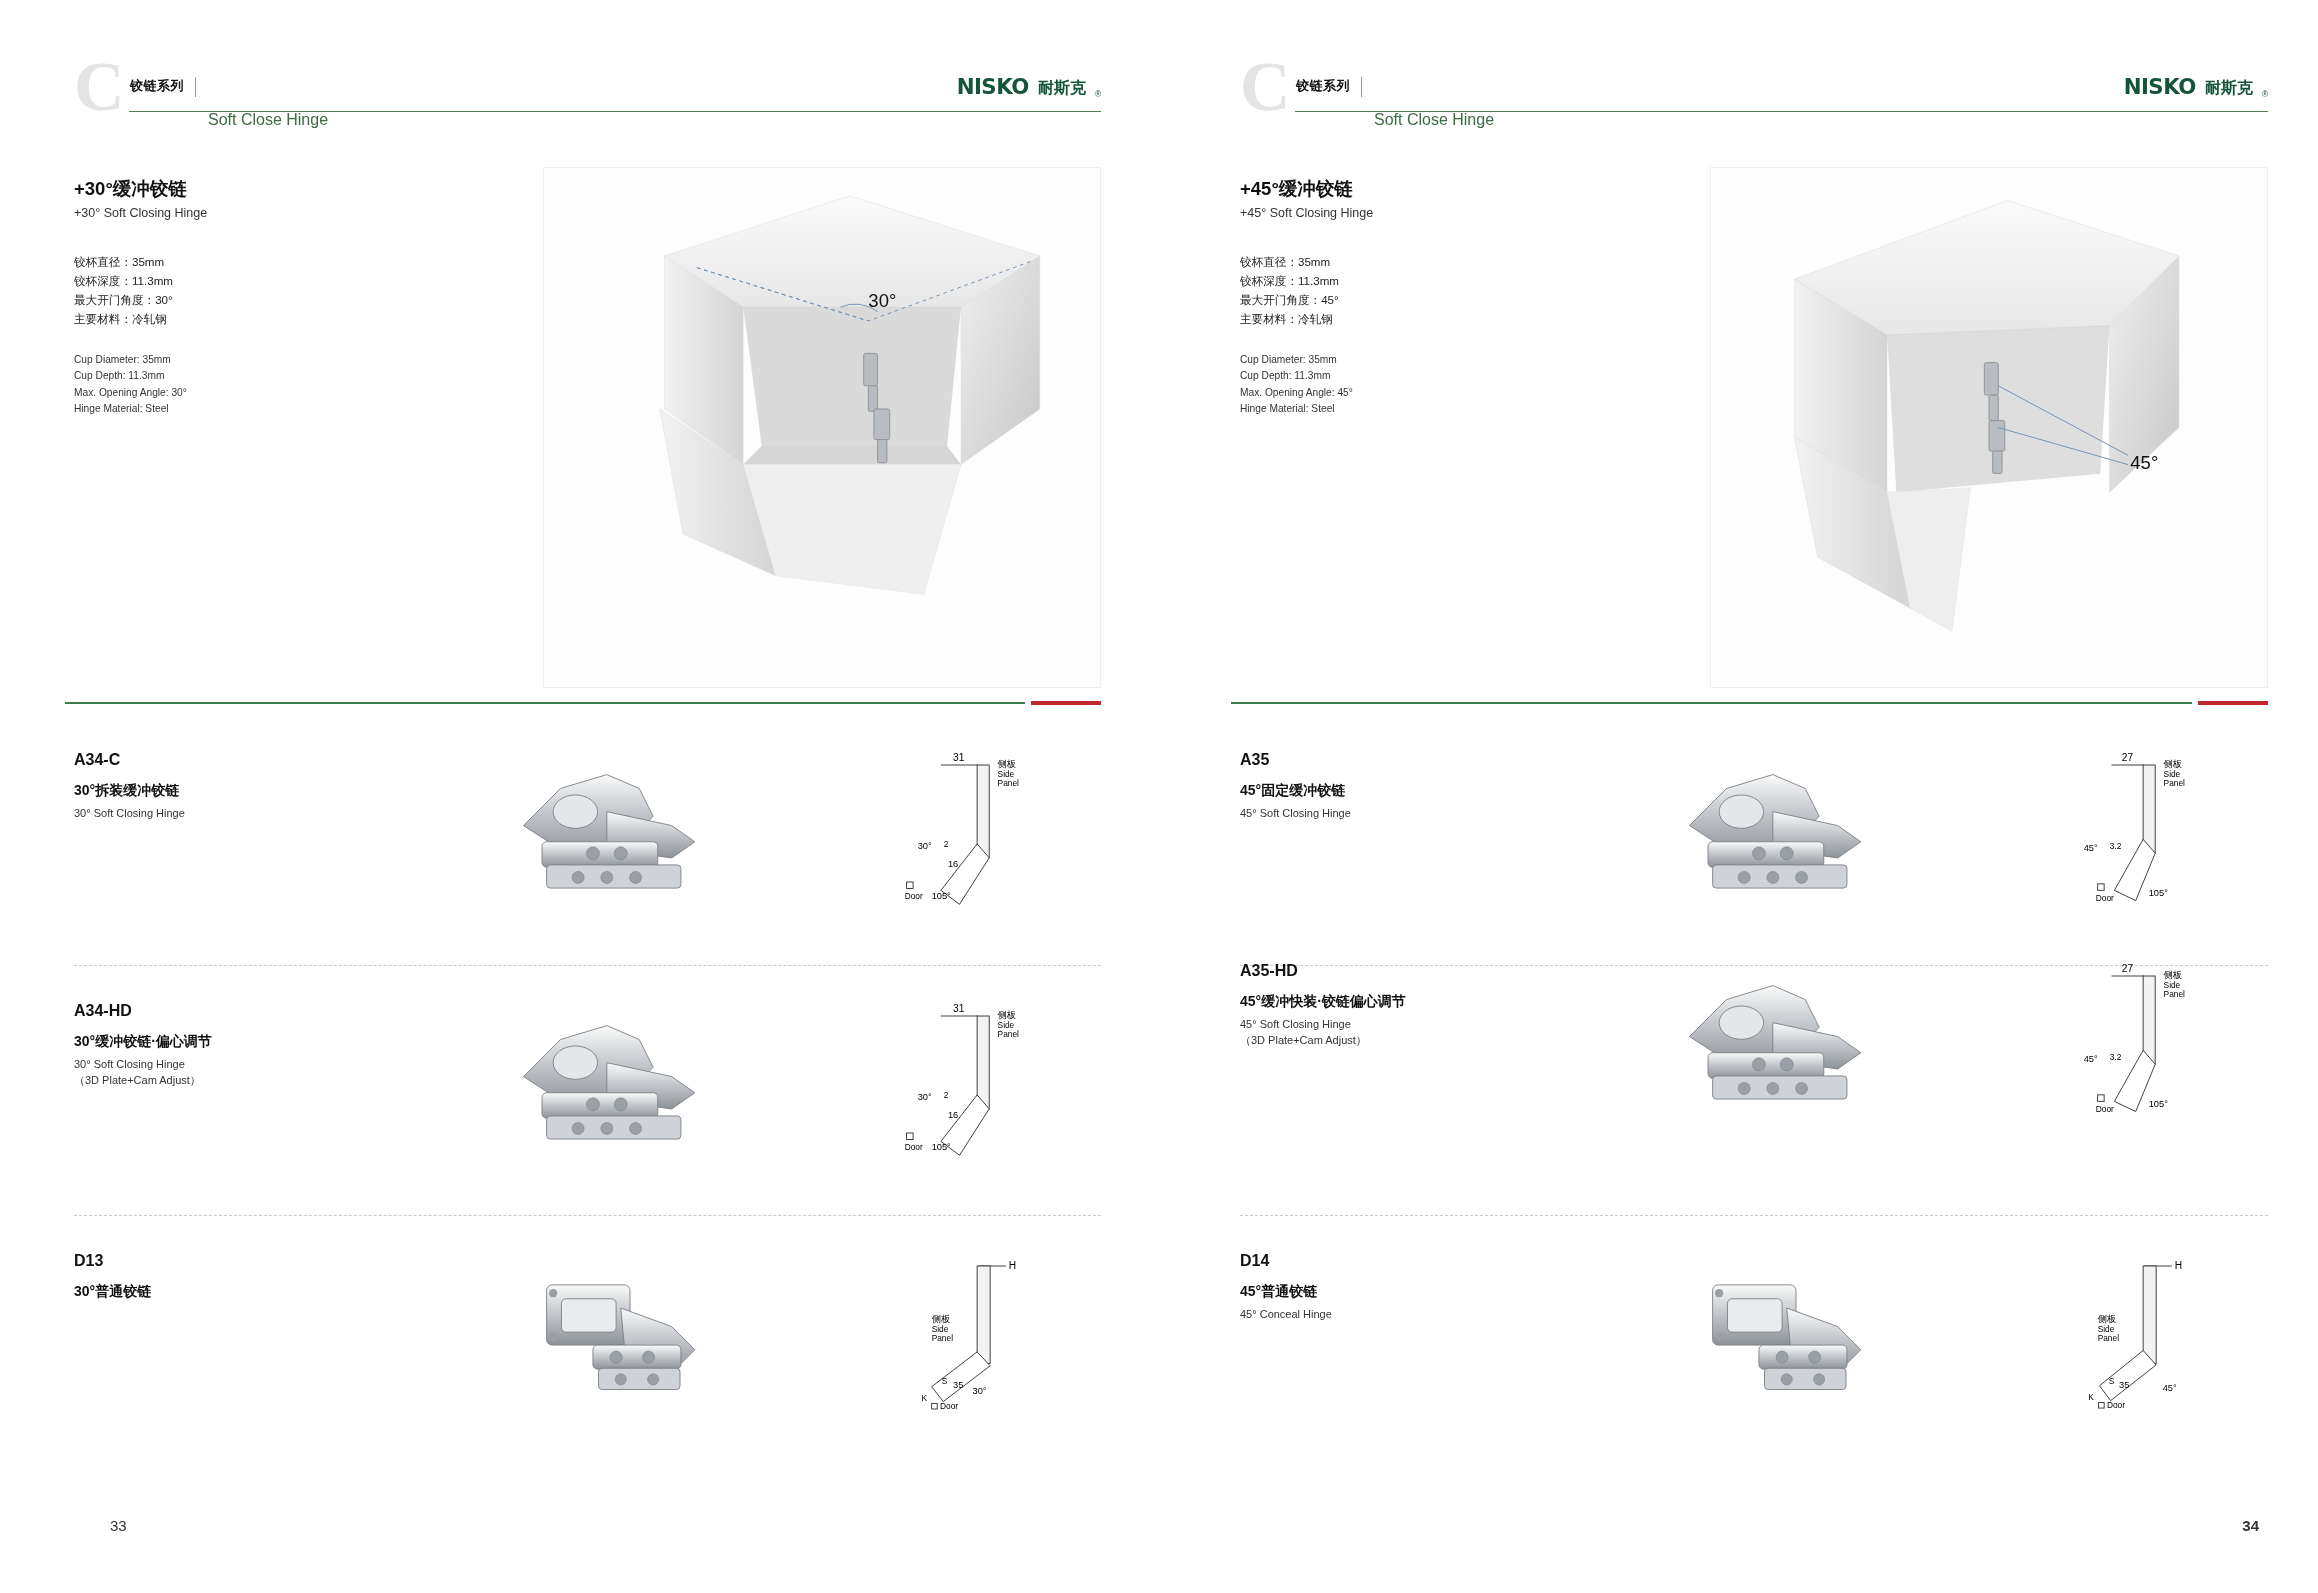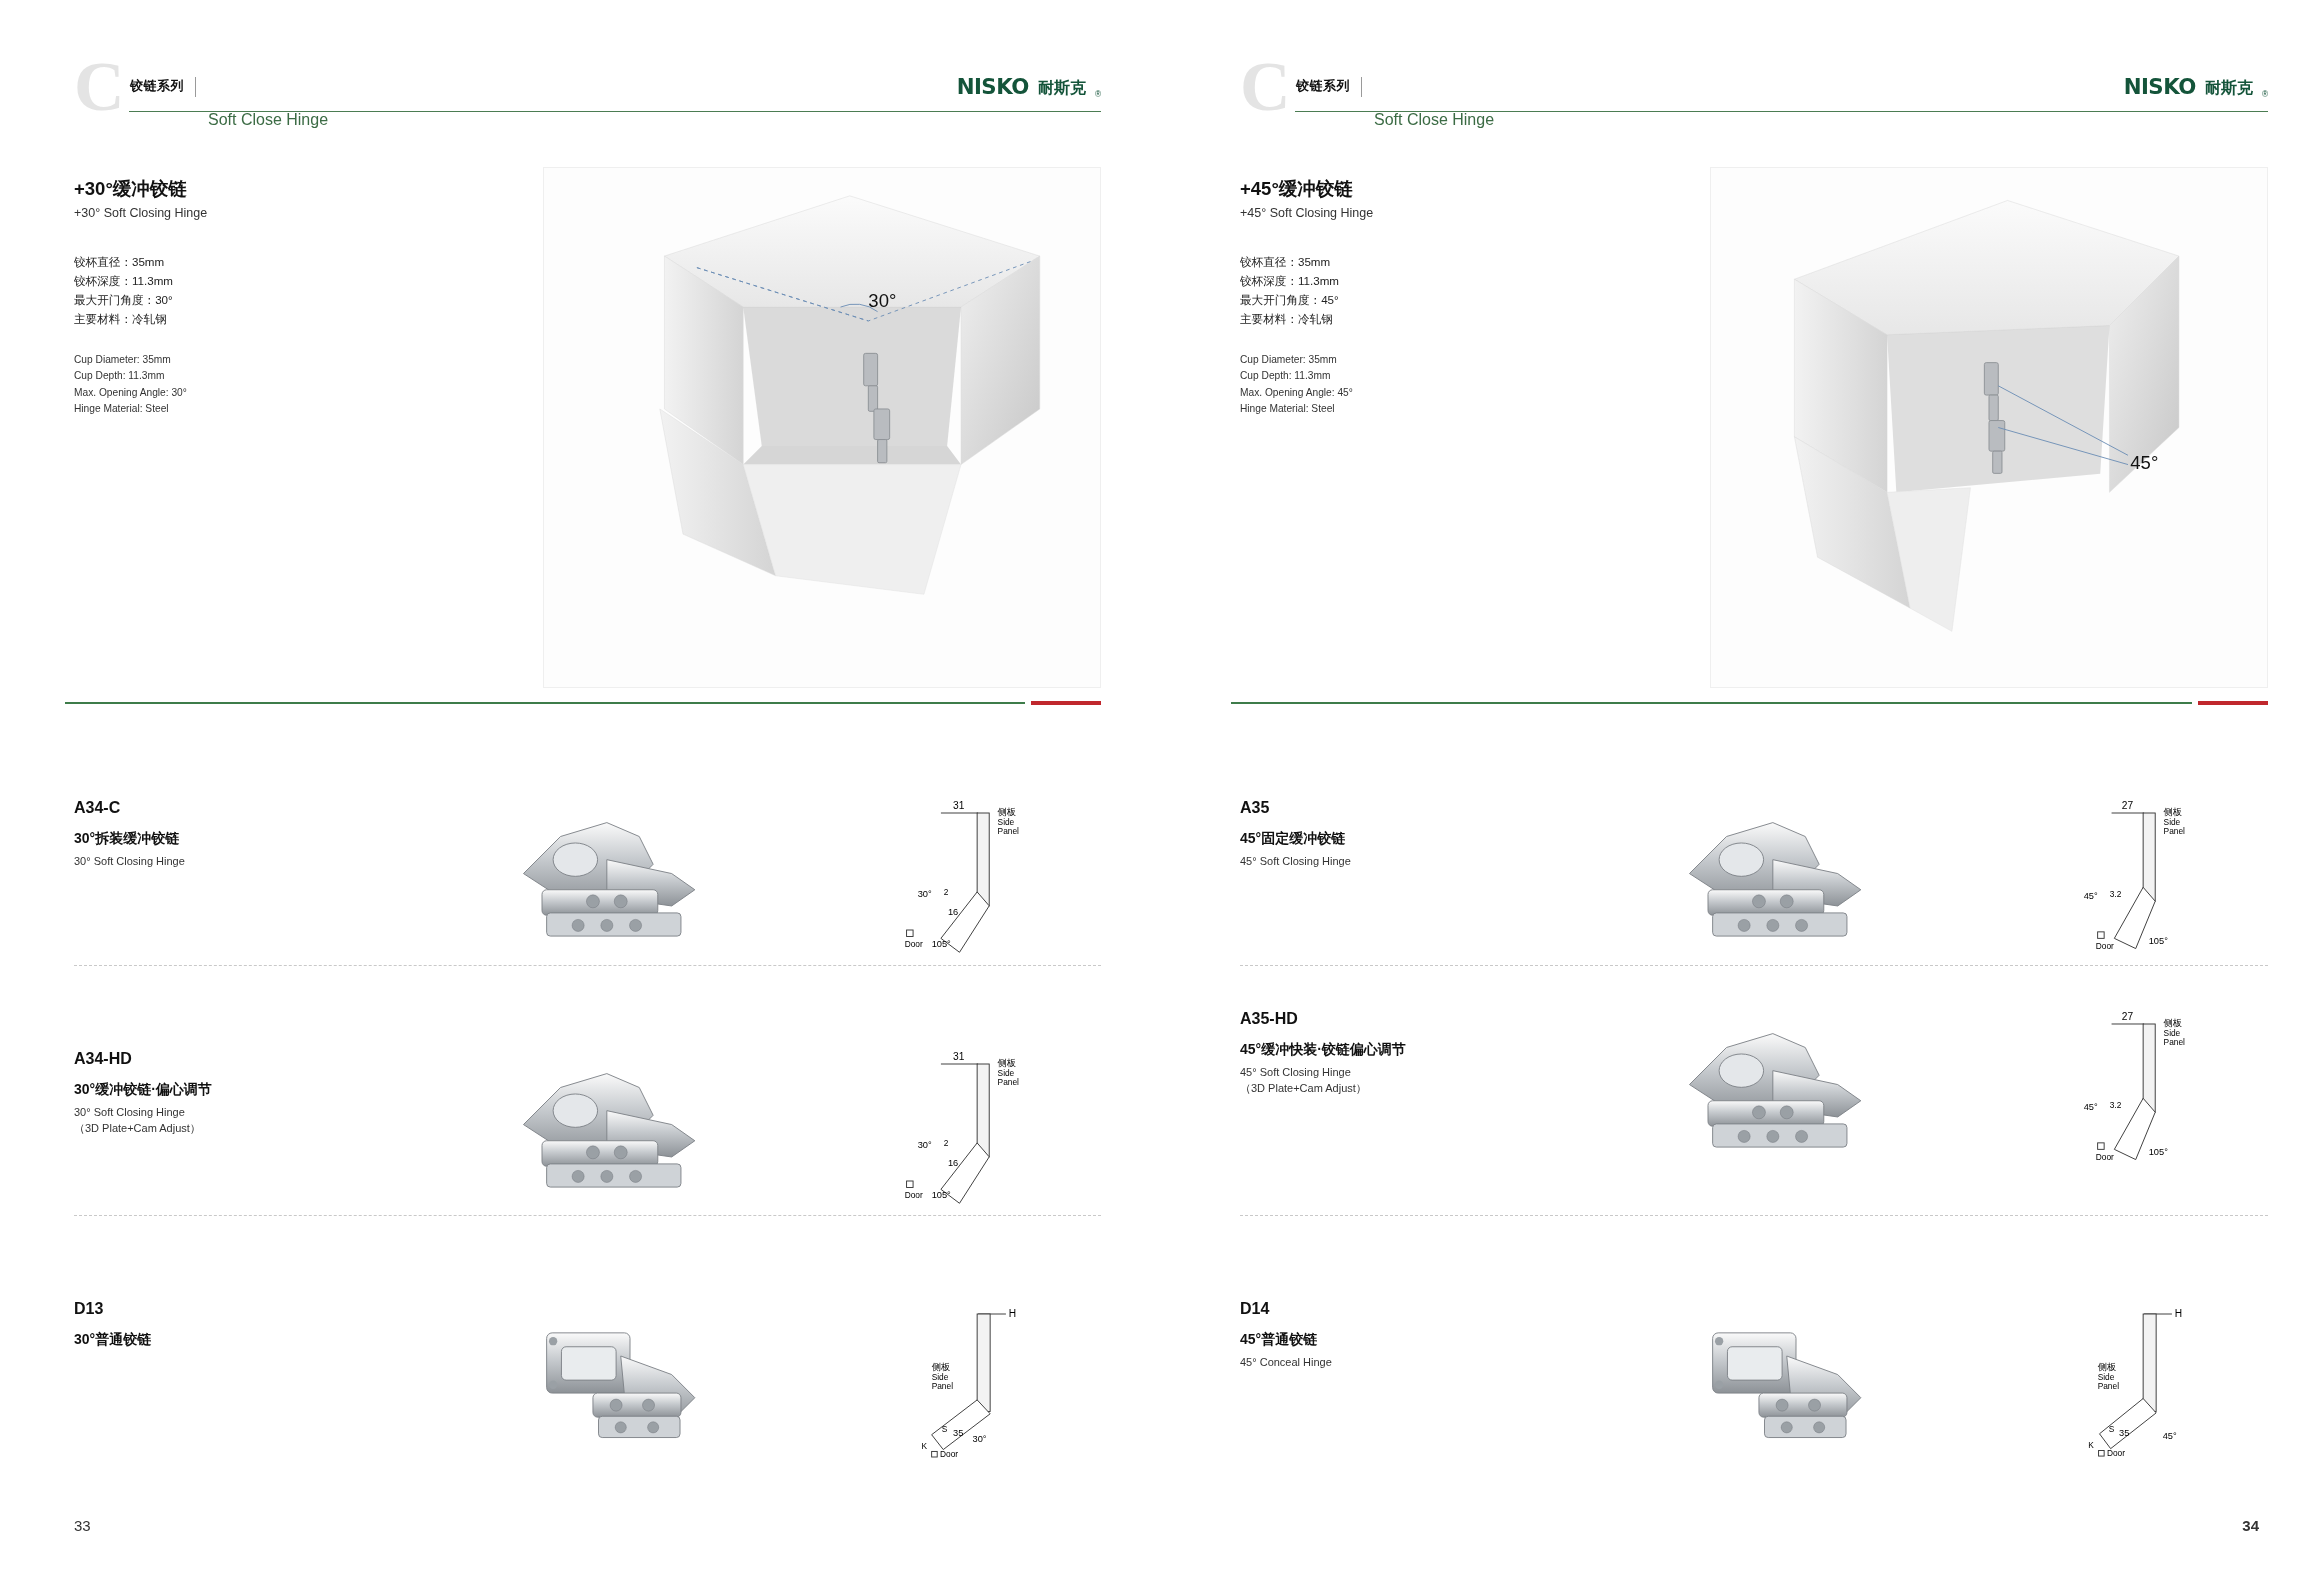--- a/index.html
+++ b/index.html
@@ -28,32 +28,32 @@
   .feature .specs-en{margin-top:24px;font-size:10.2px;line-height:1.6;color:#333;}
   .feature .photo{position:absolute;right:0;top:-9.3px;width:556px;height:519px;background:#fdfdfd;border:0.5px solid #efefef;}
 
   
   .divider{position:absolute;left:65px;right:65px;height:3.7px;}
   .divider .green{position:absolute;left:0;right:74px;top:0.9px;height:1.9px;background:#3e7c4a;}
   .divider .red{position:absolute;right:0;width:70px;top:0;height:3.7px;background:#c0272d;}
   .divider .white{position:absolute;right:70px;width:6.5px;top:0;height:3.7px;background:#fff;}
 
   
-  .row{position:absolute;left:74px;right:65px;height:223px;margin-top:48px;}
+  .row{position:absolute;left:74px;right:65px;height:223px;}
   .row .code{font-size:16px;font-weight:700;color:#111;}
   .row .namecn{font-size:14px;font-weight:700;color:#111;margin-top:13px;}
   .row .nameen{font-size:11px;color:#333;margin-top:4.6px;line-height:1.5;}
   .row .nameen .sub{display:block;}
   .rowsep{position:absolute;left:74px;right:65px;border-top:0.9px dashed #c9c9c9;}
 
   .prodimg{position:absolute;left:380px;top:4.6px;width:352px;height:153px;}
   .diagram{position:absolute;left:788px;top:0px;width:260px;height:158px;}
 
   
-  .pgnum{position:absolute;bottom:60px;font-size:15px;color:#333;}
+  .pgnum{position:absolute;bottom:60px;font-size:15px;color:#333;margin-left:36px;}
   .pgnum.l{left:74px;}
   .pgnum.r{right:74px;font-weight:bold;}
 
   
   .gutter{position:absolute;left:1166px;top:0;width:0.5px;height:1594px;background:#ffffff;}
 
   svg{display:block;}
   .lbl{font-family:"Liberation Sans",sans-serif;}
 </style>
 </head>

